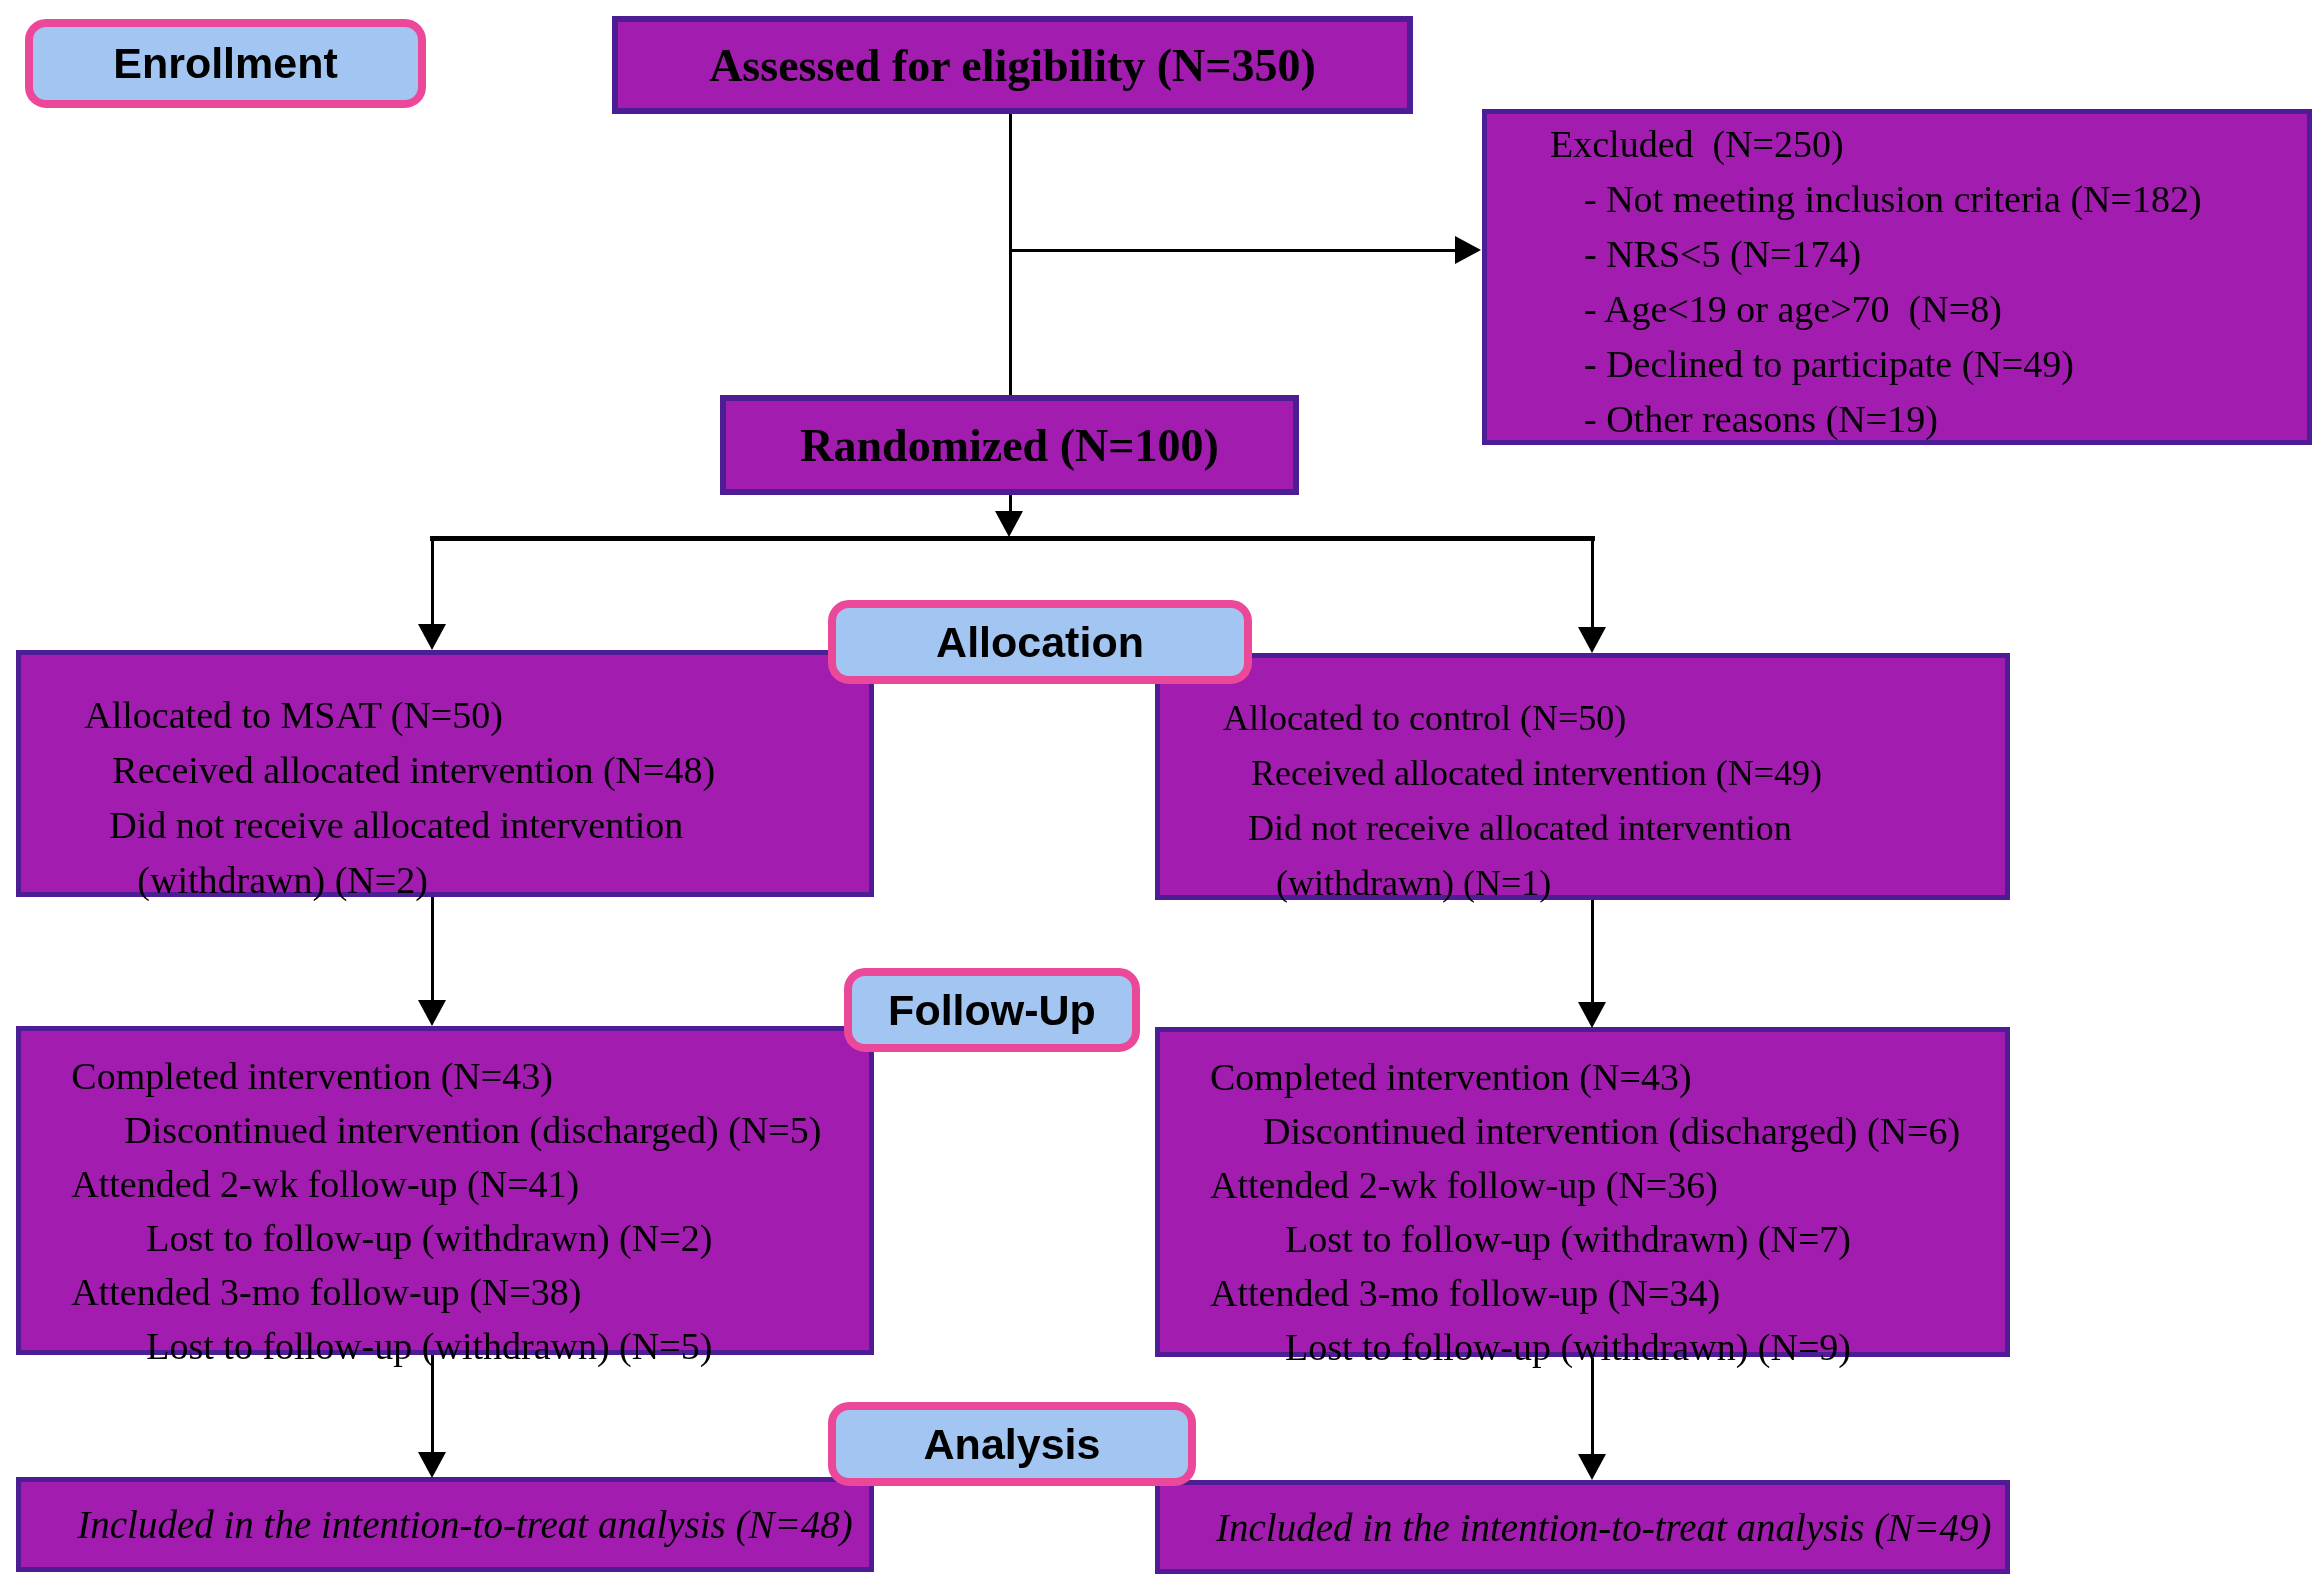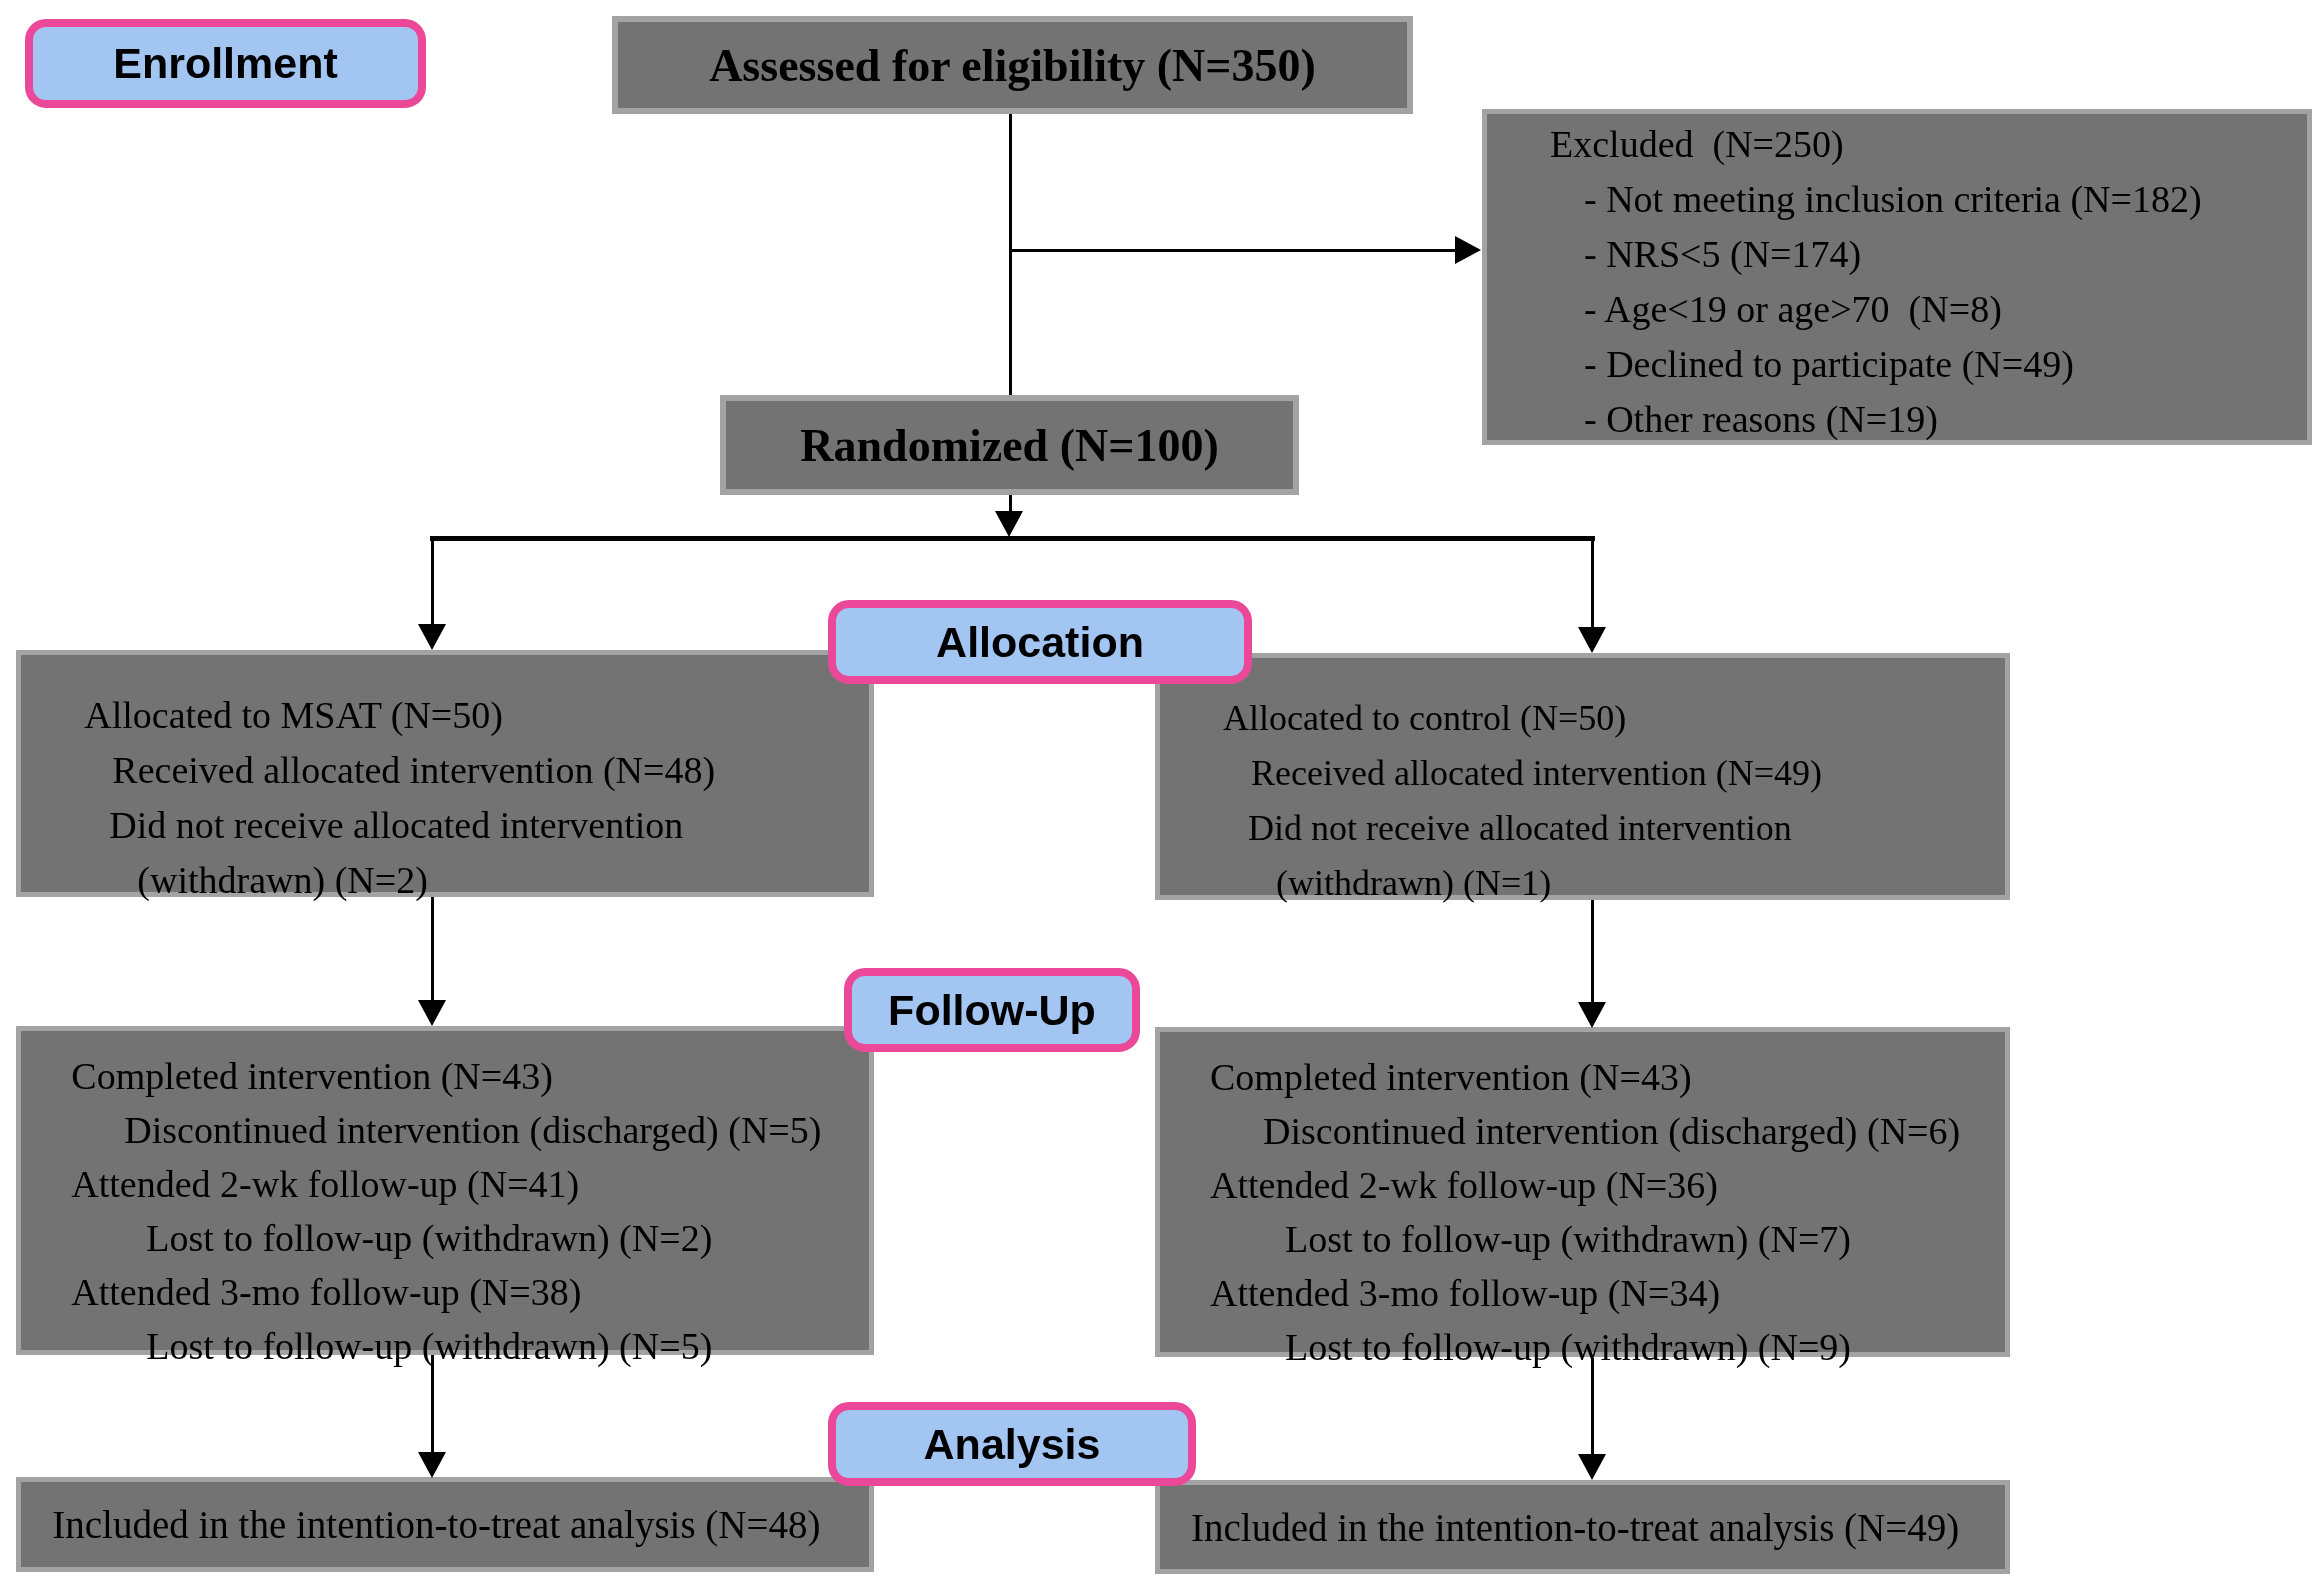--- a/index.html
+++ b/index.html
@@ -75,22 +75,22 @@
     box-sizing: border-box;
   }
   #badge-enrollment { left: 25px;   top: 19px;   width: 401px; height: 89px; }
   #badge-allocation { left: 828px; top: 600px;  width: 424px; height: 84px; }
   #badge-followup   { left: 844px; top: 968px; width: 296px; height: 84px; }
   #badge-analysis   { left: 828px; top: 1402px; width: 368px; height: 84px; }
 
   
   .box {
     position: absolute;
-    background: #737373;
-    border: 5px solid #a3a3a3;
+    background: #a21caf;
+    border: 5px solid #4c1d95;
     box-sizing: border-box;
     z-index: 1;
   }
   .box.heavy { border-width: 6.9px; }
   .box-title {
     display: flex;
     align-items: center;
     justify-content: center;
     width: 100%; height: 100%;
     font-weight: bold;
@@ -121,21 +121,21 @@
   
   .ind-ex0 { padding-left: 63px; }
   .ind-ex1 { padding-left: 97px; }
   .ind-a0  { padding-left: 63px; }
   .ind-a1  { padding-left: 91px; }
   .ind-a2  { padding-left: 88px; }
   .ind-a3  { padding-left: 116px; }
   .ind-f0  { padding-left: 50px; }
   .ind-f1  { padding-left: 103px; }
   .ind-f2  { padding-left: 125px; }
-  .pad-an  { padding-left: 31px; }
+  .pad-an  { padding-left: 56px; font-style: italic; }
 </style>
 </head>
 <body>
 
 <div class="canvas">
 
   <div class="line" id="v-assessed"></div>
   <div class="line" id="h-excluded"></div>
   <div class="arrow-right" id="ah-excluded"></div>
   <div class="line" id="v-randomized"></div>

